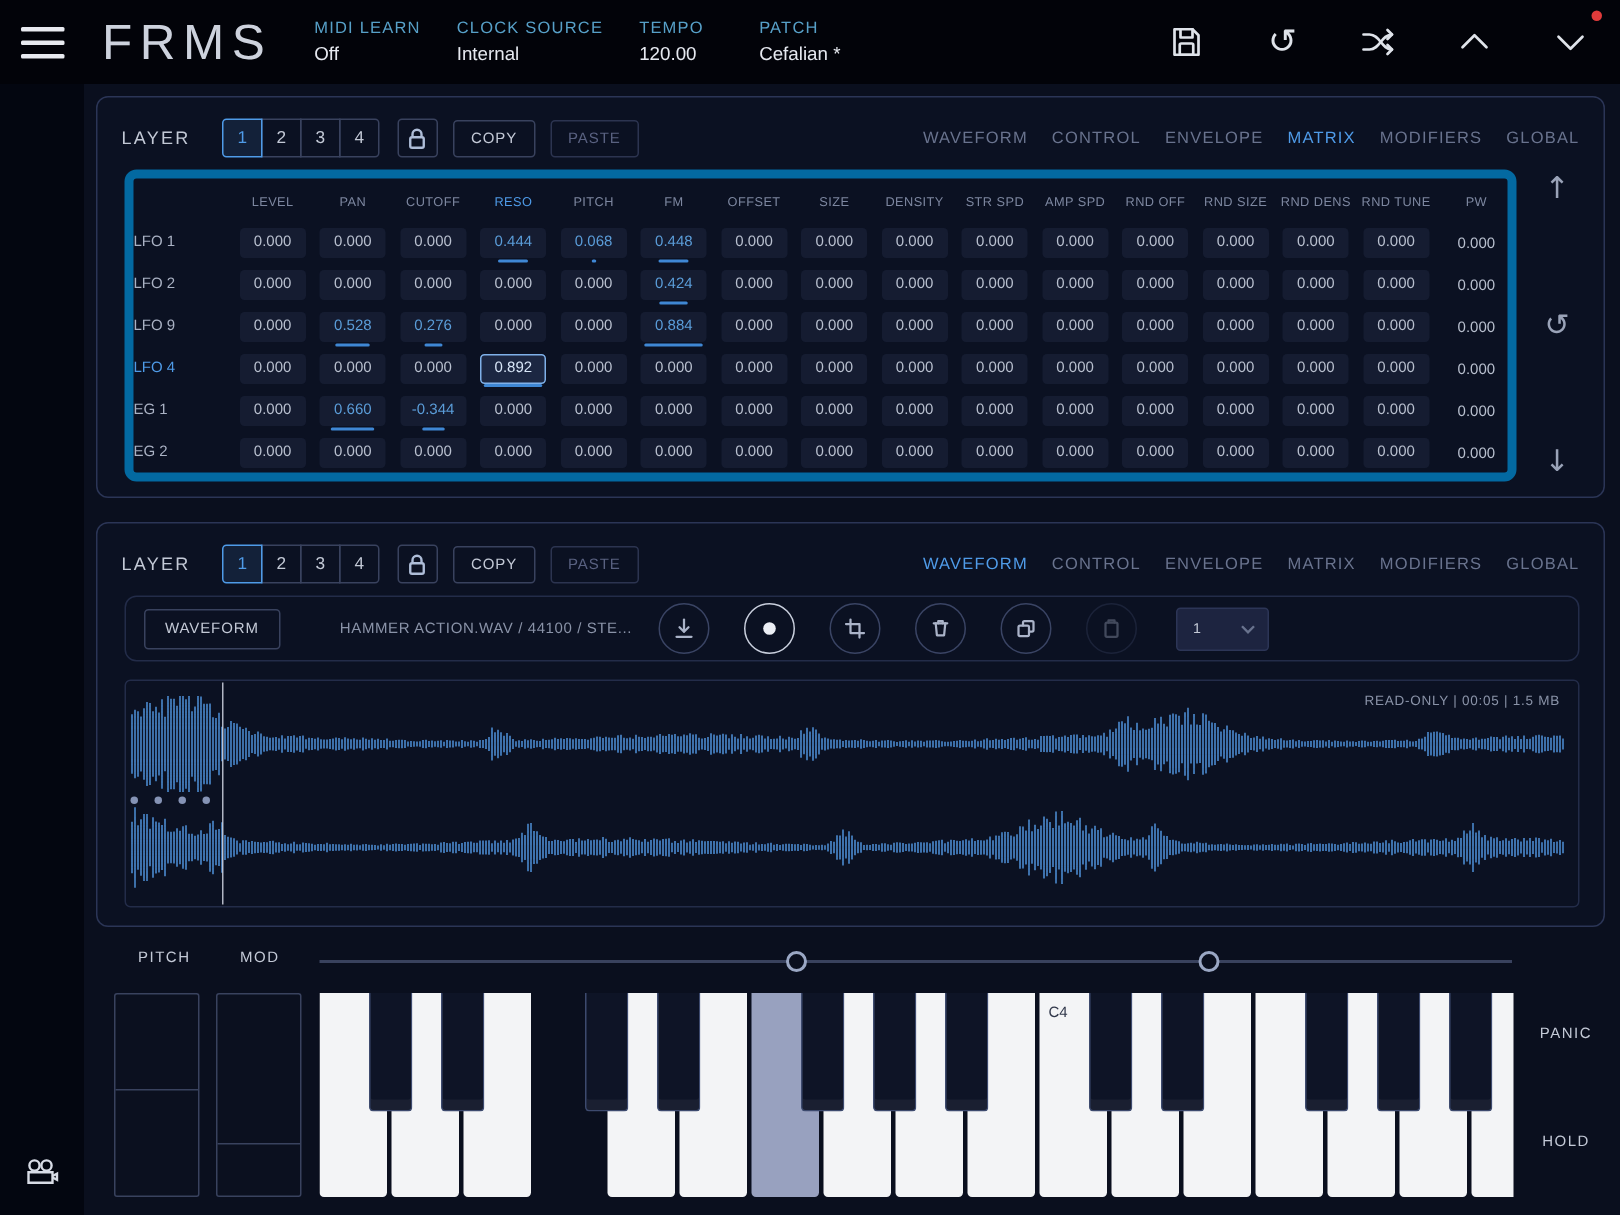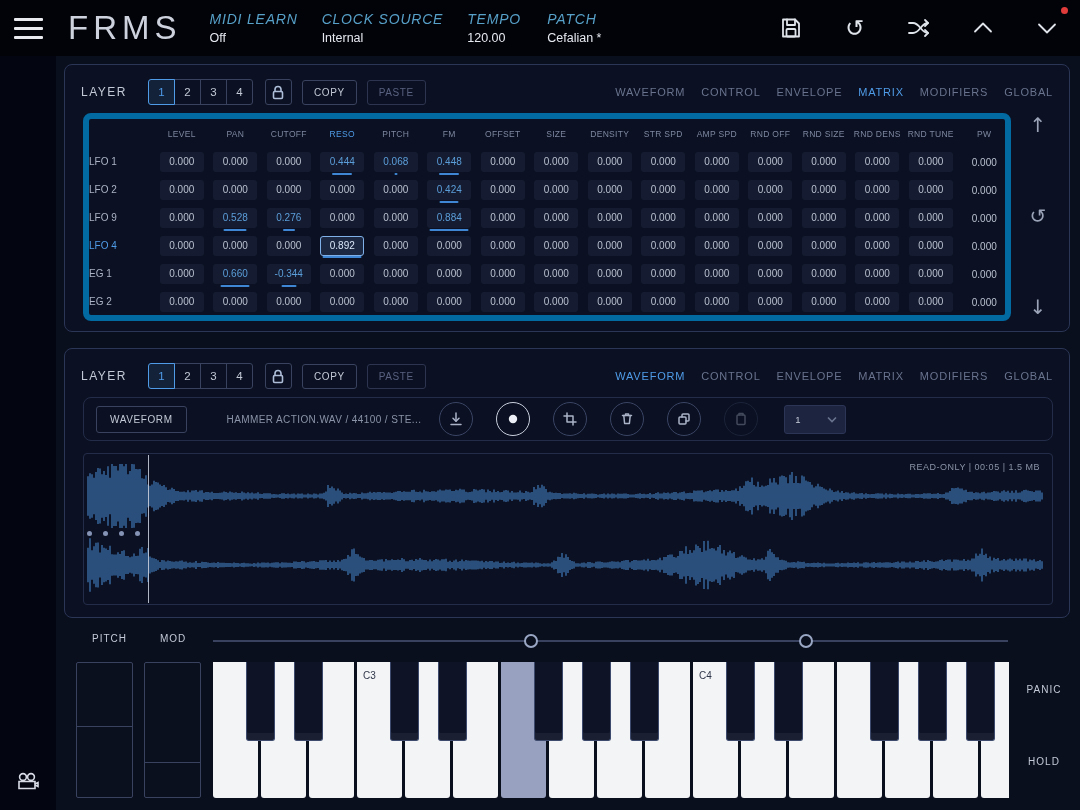--- a/index.html
+++ b/index.html
@@ -7,21 +7,21 @@
   body { font-family:"Liberation Sans","DejaVu Sans",sans-serif; }
   .app { position:relative; width:1080px; height:810px; background:#0a0f1e; overflow:hidden; color:#c3c9d6; }
 
   
   .hdr { position:absolute; left:0; top:0; width:1080px; height:56px; background:#020309; display:flex; align-items:center; z-index:5; }
   .burger { width:56px; height:56px; display:flex; flex-direction:column; justify-content:center; gap:6px; padding-left:14px; background:none; border:none; cursor:pointer; }
   .burger span { display:block; width:29px; height:3px; background:#e8eaf0; border-radius:1px; }
   .logo { font-size:33px; color:#cdd2dd; letter-spacing:5px; margin-left:12px; font-weight:400; }
   .hfields { display:flex; gap:24px; margin-left:28px; }
   .hfield { min-width:56px; }
-  .hlabel { font-size:14px; letter-spacing:.8px; color:#57a0c8;font-style:italic; }
+  .hlabel { font-size:11px; letter-spacing:.8px; color:#57a0c8; }
   .hvalue { font-size:12.5px; color:#e6e9f0; margin-top:4px; }
   .hicons { margin-left:auto; display:flex; gap:38px; padding-right:20px; align-items:center; }
   .hicon { background:none; border:none; cursor:pointer; width:26px; height:26px; display:flex; align-items:center; justify-content:center; }
   .hicon svg { stroke:#dfe3ea; fill:none; stroke-width:1.8; stroke-linecap:round; stroke-linejoin:round; }
   .glyph { font-family:"DejaVu Sans",sans-serif; color:#dfe3ea; font-size:23px; line-height:1; }
   .notif { position:absolute; right:12px; top:7px; width:7px; height:7px; border-radius:50%; }
 
   
   .strip { position:absolute; left:0; top:56px; width:56px; height:754px; background:#030610; }
   .strip .vid { position:absolute; left:16px; top:716px; background:none; border:none; cursor:pointer; }
@@ -626,23 +626,20 @@
       <div class="wheel" style="left:80px;">
         <span class="wline" style="top:74%"></span>
       </div>
 
       <div class="kbd">
           <div class="wkey" style="left: 0px;"></div>
           <div class="bkey" style="left: 33px;"></div>
           <div class="wkey" style="left: 48px;"></div>
           <div class="bkey" style="left: 81px;"></div>
           <div class="wkey" style="left: 96px;"></div>
-          <div class="wkey" style="left: 144px;">
-            <span class="klabel">C3</span>
-          </div>
           <div class="bkey" style="left: 177px;"></div>
           <div class="wkey" style="left: 192px;"></div>
           <div class="bkey" style="left: 225px;"></div>
           <div class="wkey" style="left: 240px;"></div>
           <div class="wkey pressed" style="left: 288px; background: rgb(152, 161, 191);"></div>
           <div class="bkey" style="left: 321px;"></div>
           <div class="wkey" style="left: 336px;"></div>
           <div class="bkey" style="left: 369px;"></div>
           <div class="wkey" style="left: 384px;"></div>
           <div class="bkey" style="left: 417px;"></div>

